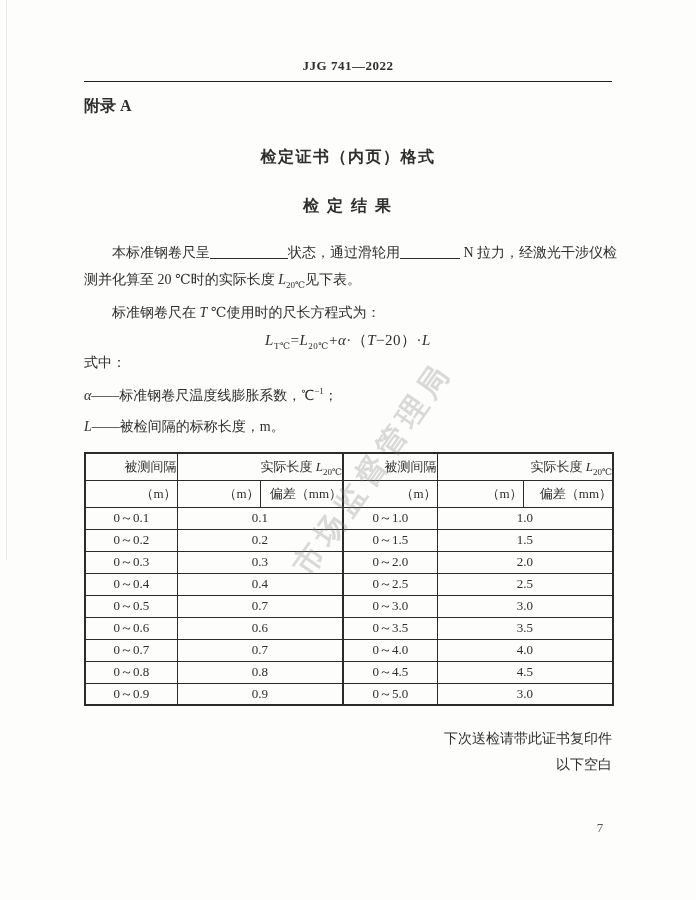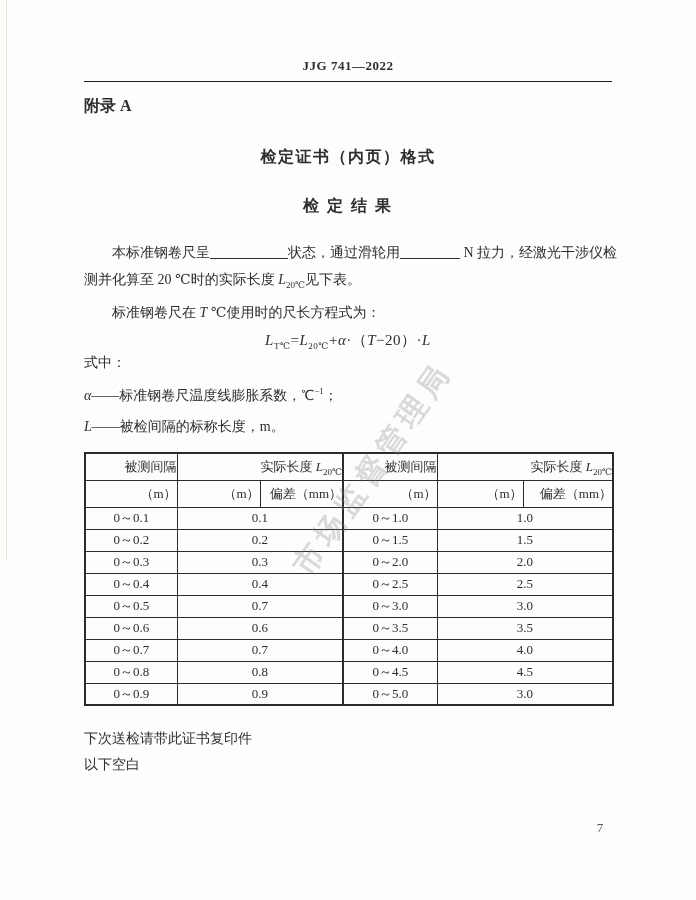--- a/index.html
+++ b/index.html
@@ -27,21 +27,21 @@
   sup{font-size:9px;}
   .formula{margin-top:5px;text-align:center;font-size:15px;letter-spacing:.5px;}
   .where{font-size:14px;line-height:24px;}
   .defs{font-size:14px;line-height:32px;font-family:Liberation Serif, serif;}
   .results-table{margin-top:9px;width:528px;border-collapse:collapse;table-layout:fixed;
     border:2px solid #2b2b2b;font-size:13px;text-align:center;}
   .results-table td,.results-table th{border:1px solid #2b2b2b;font-weight:normal;padding:0;}
   .results-table .mid{border-left:2px solid #2b2b2b;}
   .results-table thead tr{height:27px;text-align:right;}
   .results-table tbody tr{height:22px;padding-left:26px;}
-  .footer-lines{margin-top:20px;text-align:left;font-size:14px;line-height:26px;}
+  .footer-lines{margin-top:20px;text-align:right;font-size:14px;line-height:26px;}
   .page-number{position:absolute;left:590px;top:820px;width:20px;text-align:center;
     font-size:13px;color:#555;}
   .watermark{position:absolute;left:218px;top:448px;width:310px;text-align:center;
     transform:rotate(-55deg);font-size:30px;font-weight:bold;letter-spacing:6px;
     color:rgba(125,125,125,0.28);pointer-events:none;white-space:nowrap;z-index:5;}
 </style>
 </head>
 <body>
 
 <div class="scan-edge"></div>

